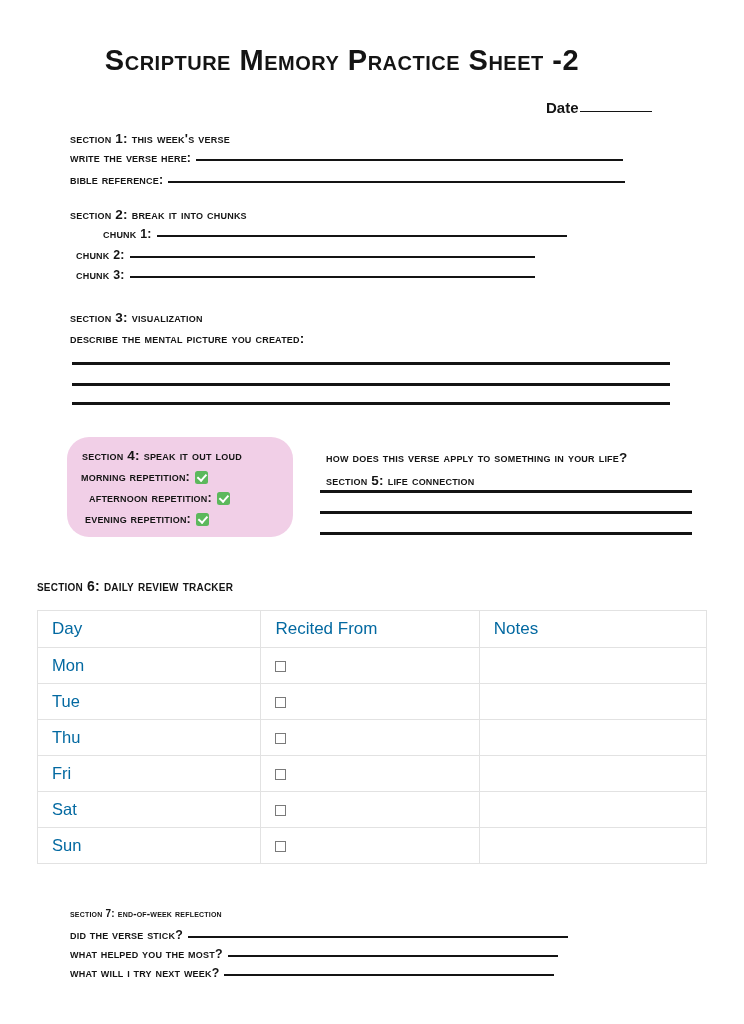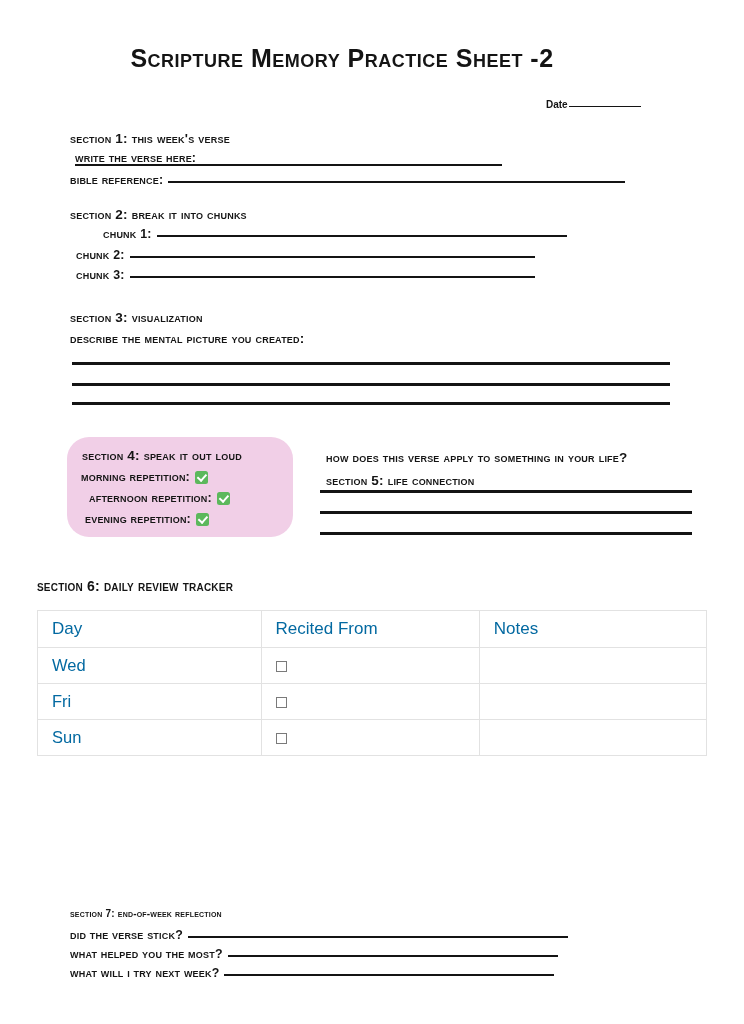--- a/index.html
+++ b/index.html
@@ -31,32 +31,32 @@
     text-transform: none;
   }
 
   
   .title {
     position: absolute;
     top: 44px;
     left: 0;
     width: 684px;
     text-align: center;
-    font-size: 25px;
+    font-size: 29px;
     letter-spacing: 0.5px;
   }
 
   
   .date-wrap {
     position: absolute;
     top: 99px;
     left: 546px;
     font-family: "Liberation Sans", sans-serif;
     font-weight: bold;
-    font-size: 10px;
+    font-size: 15px;
     color: #141414;
     white-space: nowrap;
   }
   .date-rule {
     display: inline-block;
     width: 72px;
     border-bottom: 1.6px solid #141414;
     vertical-align: 1px;
     margin-left: 1px;
   }
@@ -172,21 +172,21 @@
 <body>
 
 <div class="title cond keepcase">Scripture Memory Practice Sheet -2</div>
 
 <div class="date-wrap">
   <span>Date</span><span class="date-rule"></span>
 </div>
 
 <div class="row sec-head cond" style="left:70px; top:131px;">Section 1: This Week's Verse</div>
 
-<div class="row sec-line cond" style="left:70px; top:151px;flex-direction:column;">
+<div class="row sec-line cond" style="left:70px; top:151px;">
   <span>Write the verse here:</span>
   <span class="fill" style="width:427px;"></span>
 </div>
 
 <div class="row sec-line cond" style="left:70px; top:173px;">
   <span>Bible reference:</span>
   <span class="fill" style="width:457px;"></span>
 </div>
 
 <div class="row sec-head cond" style="left:70px; top:207px;">Section 2: Break It Into Chunks</div>
@@ -246,26 +246,41 @@
 <table class="tracker">
   <thead>
     <tr>
       <th class="col-day">Day</th>
       <th class="col-rec">Recited From</th>
       <th class="col-notes">Notes</th>
     </tr>
   </thead>
   <tbody>
     <tr>
-      <td>Wed</td>
+      <td>Mon</td>
+      <td class="cb"><span class="cbglyph"></span></td>
+      <td></td>
+    </tr>
+    <tr>
+      <td>Tue</td>
+      <td class="cb"><span class="cbglyph"></span></td>
+      <td></td>
+    </tr>
+    <tr>
+      <td>Thu</td>
       <td class="cb"><span class="cbglyph"></span></td>
       <td></td>
     </tr>
     <tr>
       <td>Fri</td>
+      <td class="cb"><span class="cbglyph"></span></td>
+      <td></td>
+    </tr>
+    <tr>
+      <td>Sat</td>
       <td class="cb"><span class="cbglyph"></span></td>
       <td></td>
     </tr>
     <tr>
       <td>Sun</td>
       <td class="cb"><span class="cbglyph"></span></td>
       <td></td>
     </tr>
   </tbody>
 </table>

